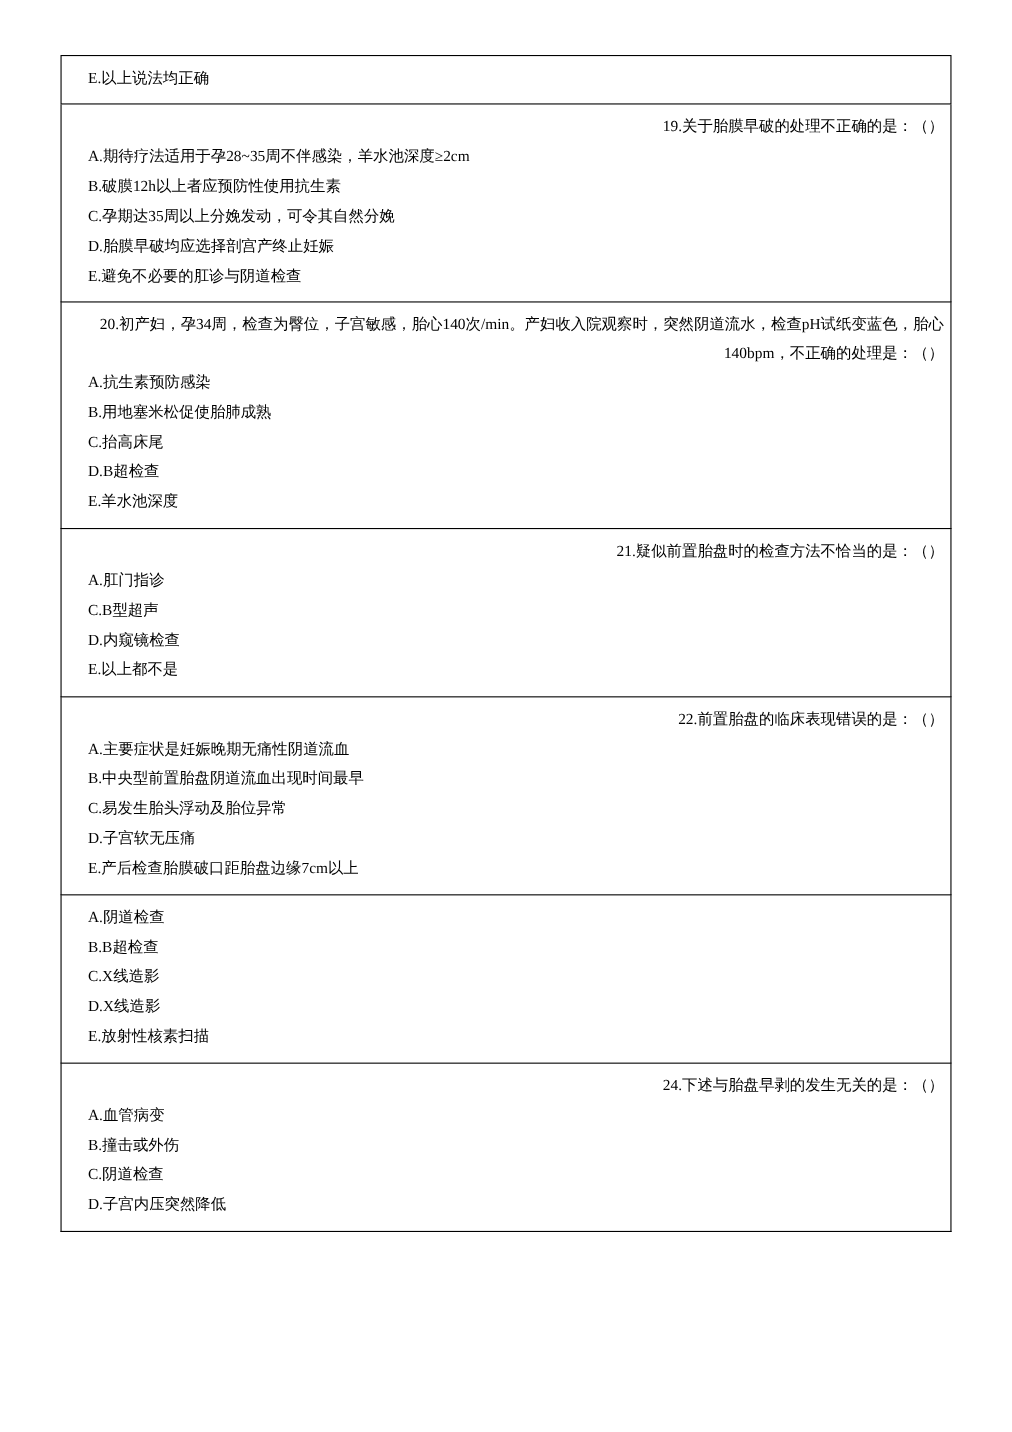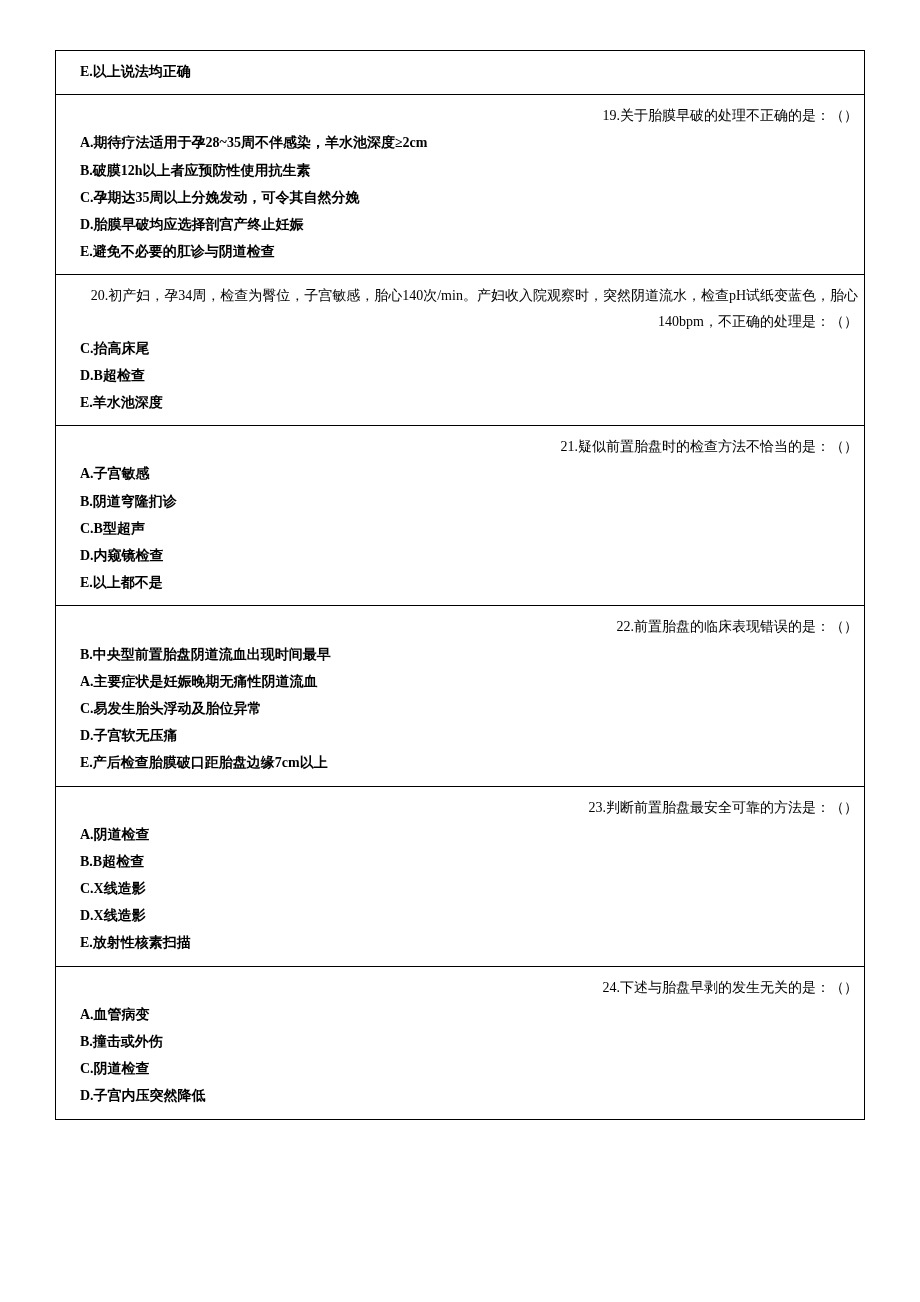--- a/index.html
+++ b/index.html
@@ -23,66 +23,65 @@
     .question-block.first {
       border-top: 1px solid #000;
     }
     .question-stem {
       margin-bottom: 2px;
       text-align: right;
     }
     .option {
       padding-left: 18px;
       margin-bottom: 2px;
-      font-weight: bold;
     }
   </style>
 </head>
 <body>
 
 <div class="question-block first">
   <div class="option">E.以上说法均正确</div>
 </div>
 
 <div class="question-block">
   <div class="question-stem">19.关于胎膜早破的处理不正确的是：（）</div>
   <div class="option">A.期待疗法适用于孕28~35周不伴感染，羊水池深度≥2cm</div>
   <div class="option">B.破膜12h以上者应预防性使用抗生素</div>
   <div class="option">C.孕期达35周以上分娩发动，可令其自然分娩</div>
   <div class="option">D.胎膜早破均应选择剖宫产终止妊娠</div>
   <div class="option">E.避免不必要的肛诊与阴道检查</div>
 </div>
 
 <div class="question-block">
   <div class="question-stem">20.初产妇，孕34周，检查为臀位，子宫敏感，胎心140次/min。产妇收入院观察时，突然阴道流水，检查pH试纸变蓝色，胎心140bpm，不正确的处理是：（）</div>
+  <div class="option">A.抗生素预防感染</div>
+  <div class="option">B.用地塞米松促使胎肺成熟</div>
   <div class="option">C.抬高床尾</div>
   <div class="option">D.B超检查</div>
   <div class="option">E.羊水池深度</div>
 </div>
 
 <div class="question-block">
   <div class="question-stem">21.疑似前置胎盘时的检查方法不恰当的是：（）</div>
-  <div class="option">A.子宫敏感</div>
-  <div class="option">B.阴道穹隆扪诊</div>
+  <div class="option">A.肛门指诊</div>
   <div class="option">C.B型超声</div>
   <div class="option">D.内窥镜检查</div>
   <div class="option">E.以上都不是</div>
 </div>
 
 <div class="question-block">
   <div class="question-stem">22.前置胎盘的临床表现错误的是：（）</div>
+  <div class="option">A.主要症状是妊娠晚期无痛性阴道流血</div>
   <div class="option">B.中央型前置胎盘阴道流血出现时间最早</div>
-  <div class="option">A.主要症状是妊娠晚期无痛性阴道流血</div>
   <div class="option">C.易发生胎头浮动及胎位异常</div>
   <div class="option">D.子宫软无压痛</div>
   <div class="option">E.产后检查胎膜破口距胎盘边缘7cm以上</div>
 </div>
 
 <div class="question-block">
-  <div class="question-stem">23.判断前置胎盘最安全可靠的方法是：（）</div>
   <div class="option">A.阴道检查</div>
   <div class="option">B.B超检查</div>
   <div class="option">C.X线造影</div>
   <div class="option">D.X线造影</div>
   <div class="option">E.放射性核素扫描</div>
 </div>
 
 <div class="question-block">
   <div class="question-stem">24.下述与胎盘早剥的发生无关的是：（）</div>
   <div class="option">A.血管病变</div>

